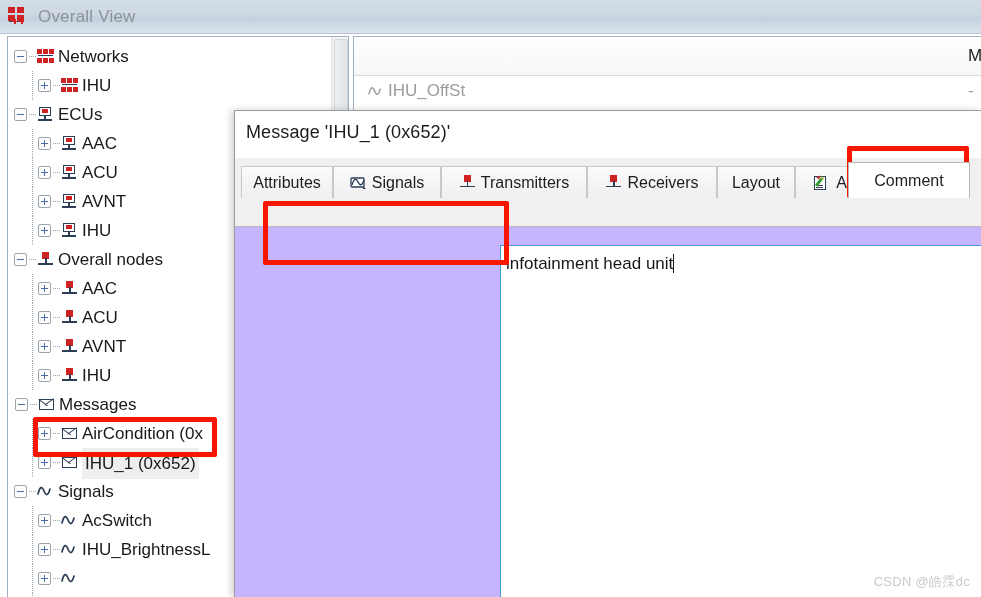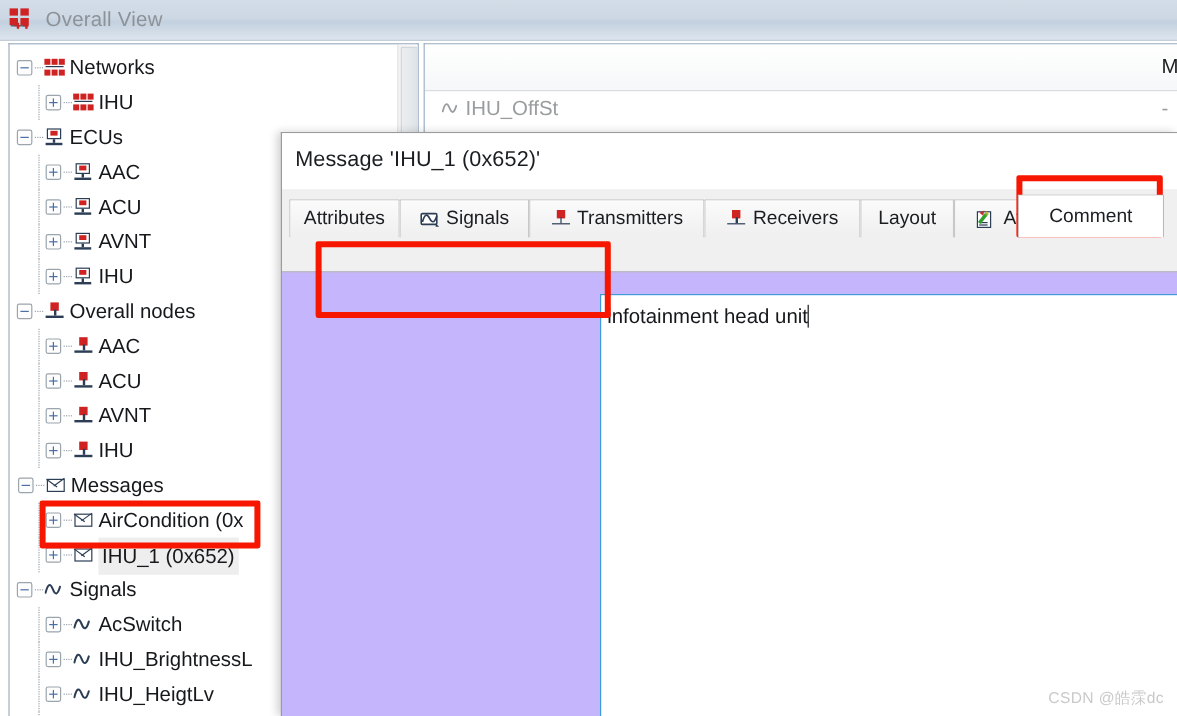--- a/index.html
+++ b/index.html
@@ -415,21 +415,20 @@
         </div>
         <div class="tnode" style="top: 522px; position: absolute; left: 0px; width: 326px;">
           <span class="dotline" style="left:24px;top:0;height:29px;"></span>
           <span class="exp plus" style="left:30px"></span>
           <span class="dotline h" style="left:45px;top:14px;"></span>
           <span style="left:53px" class="gi gi-sig">
             <svg width="17" height="13" viewBox="0 0 17 13">
               <path d="M1 9 C3 1,5 1,7 6 C9 11,11 11,13 4" stroke="#2c3e55" stroke-width="1.7" fill="none" stroke-linecap="round"></path>
             </svg>
           </span>
-          <span class="label" style="left:74px">IHU_HeigtLv</span>
         </div>
         <div class="tnode" style="top: 551px; position: absolute; left: 0px; width: 326px;">
           <span class="dotline" style="left:24px;top:0;height:29px;"></span>
           <span class="label" style="left:74px">IHU_OffSt</span>
         </div>
       </div>
     <div class="tree-scroll">
       <div class="thumb"></div>
     </div>
   </div>

